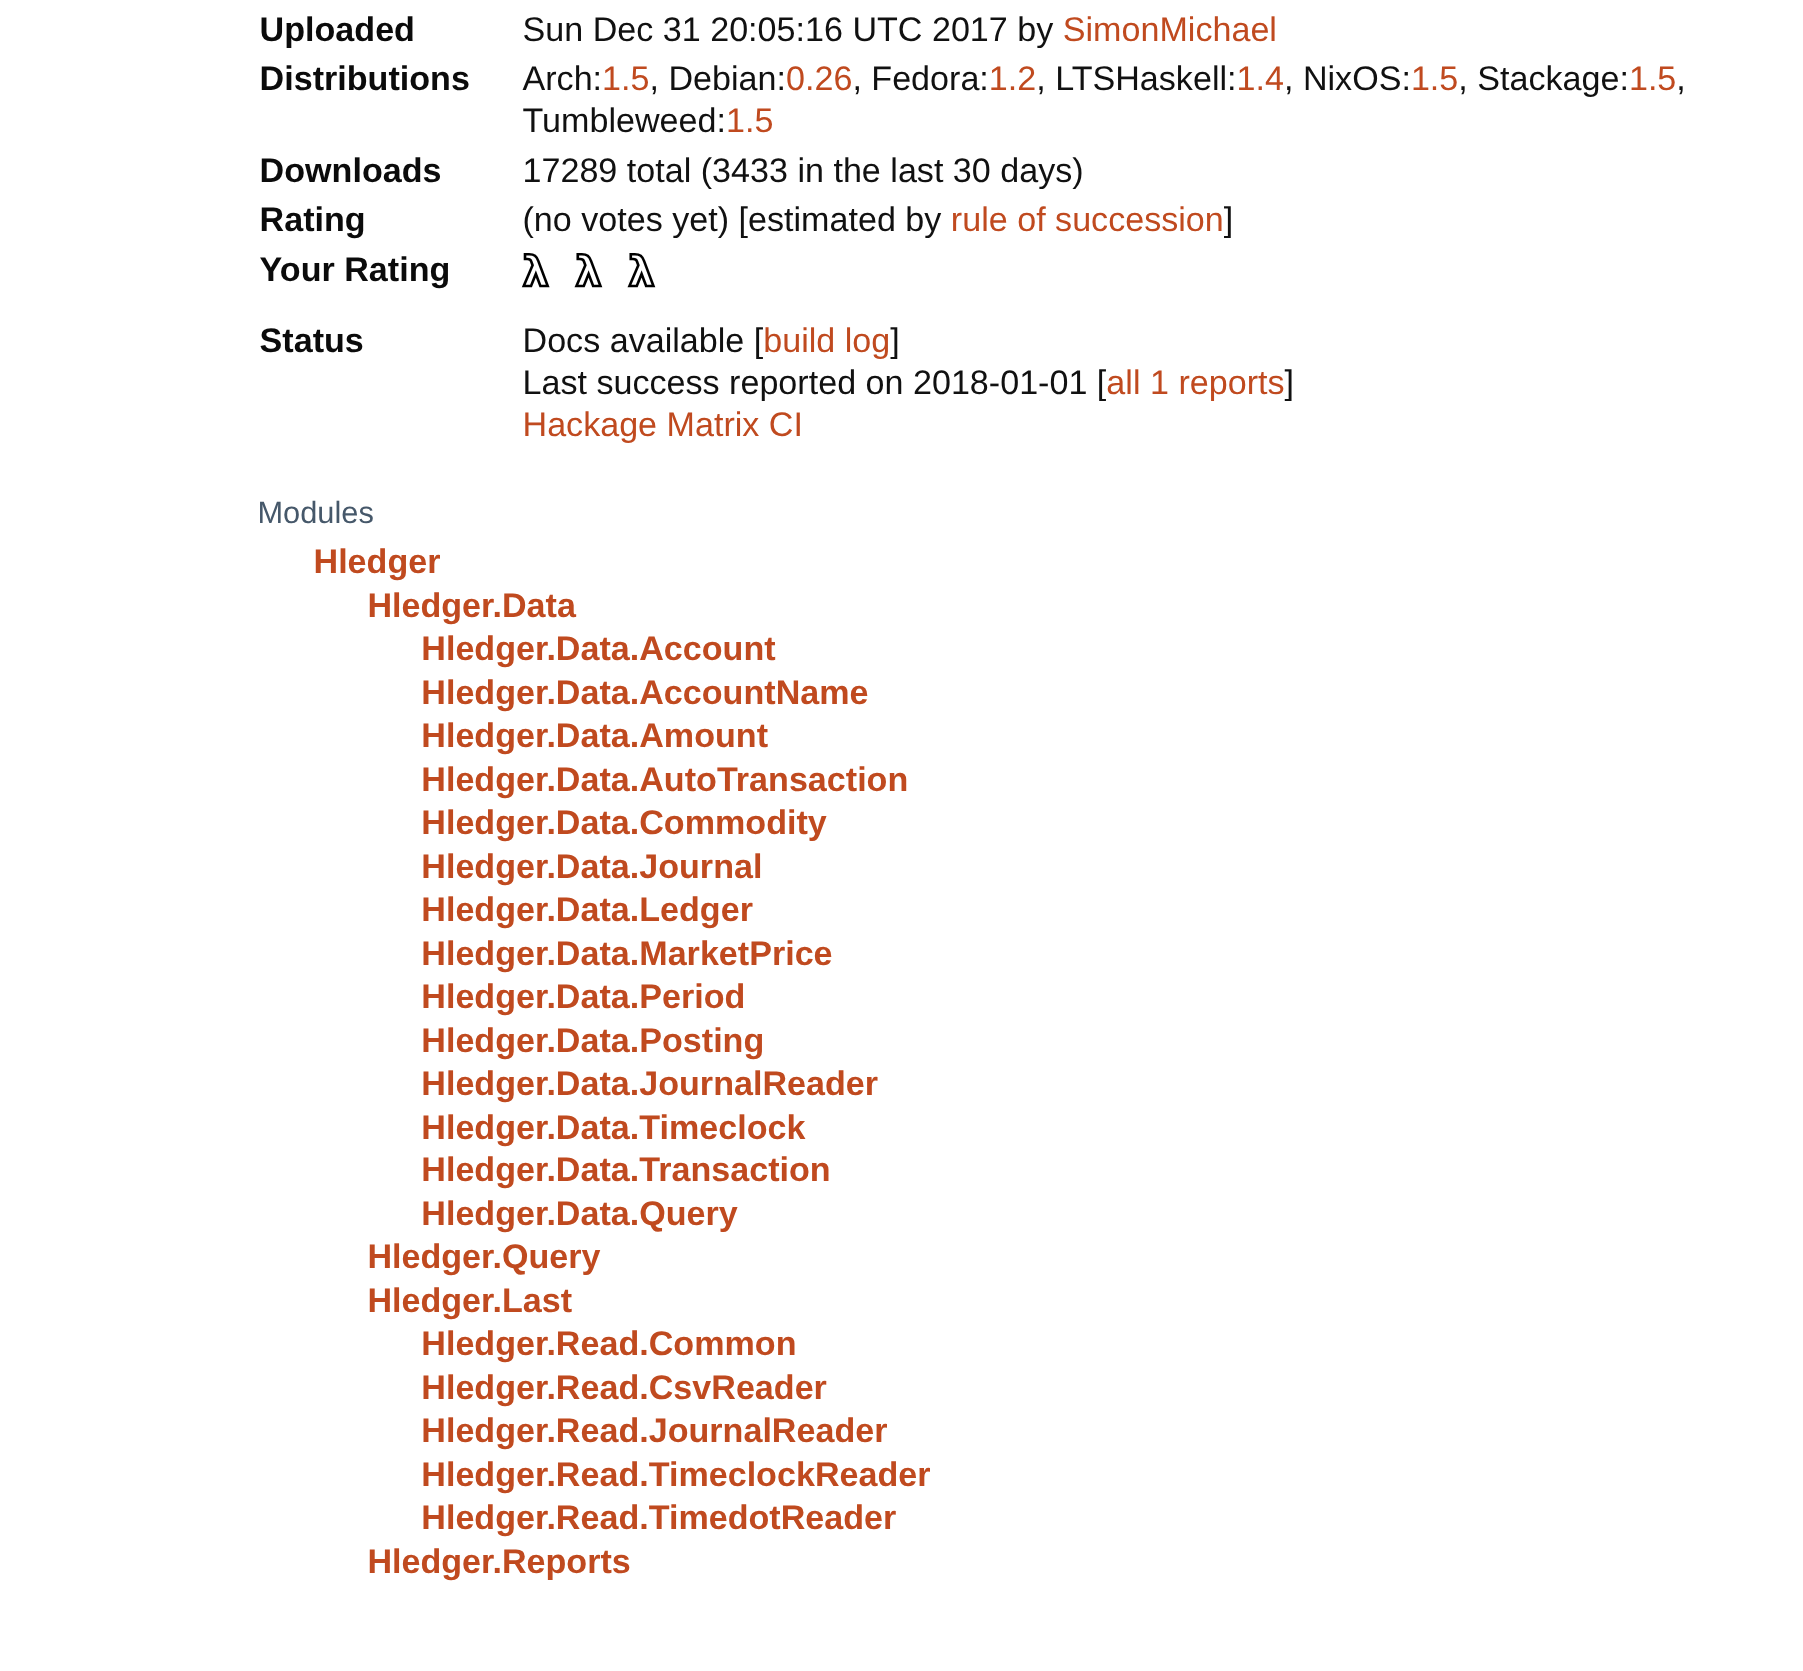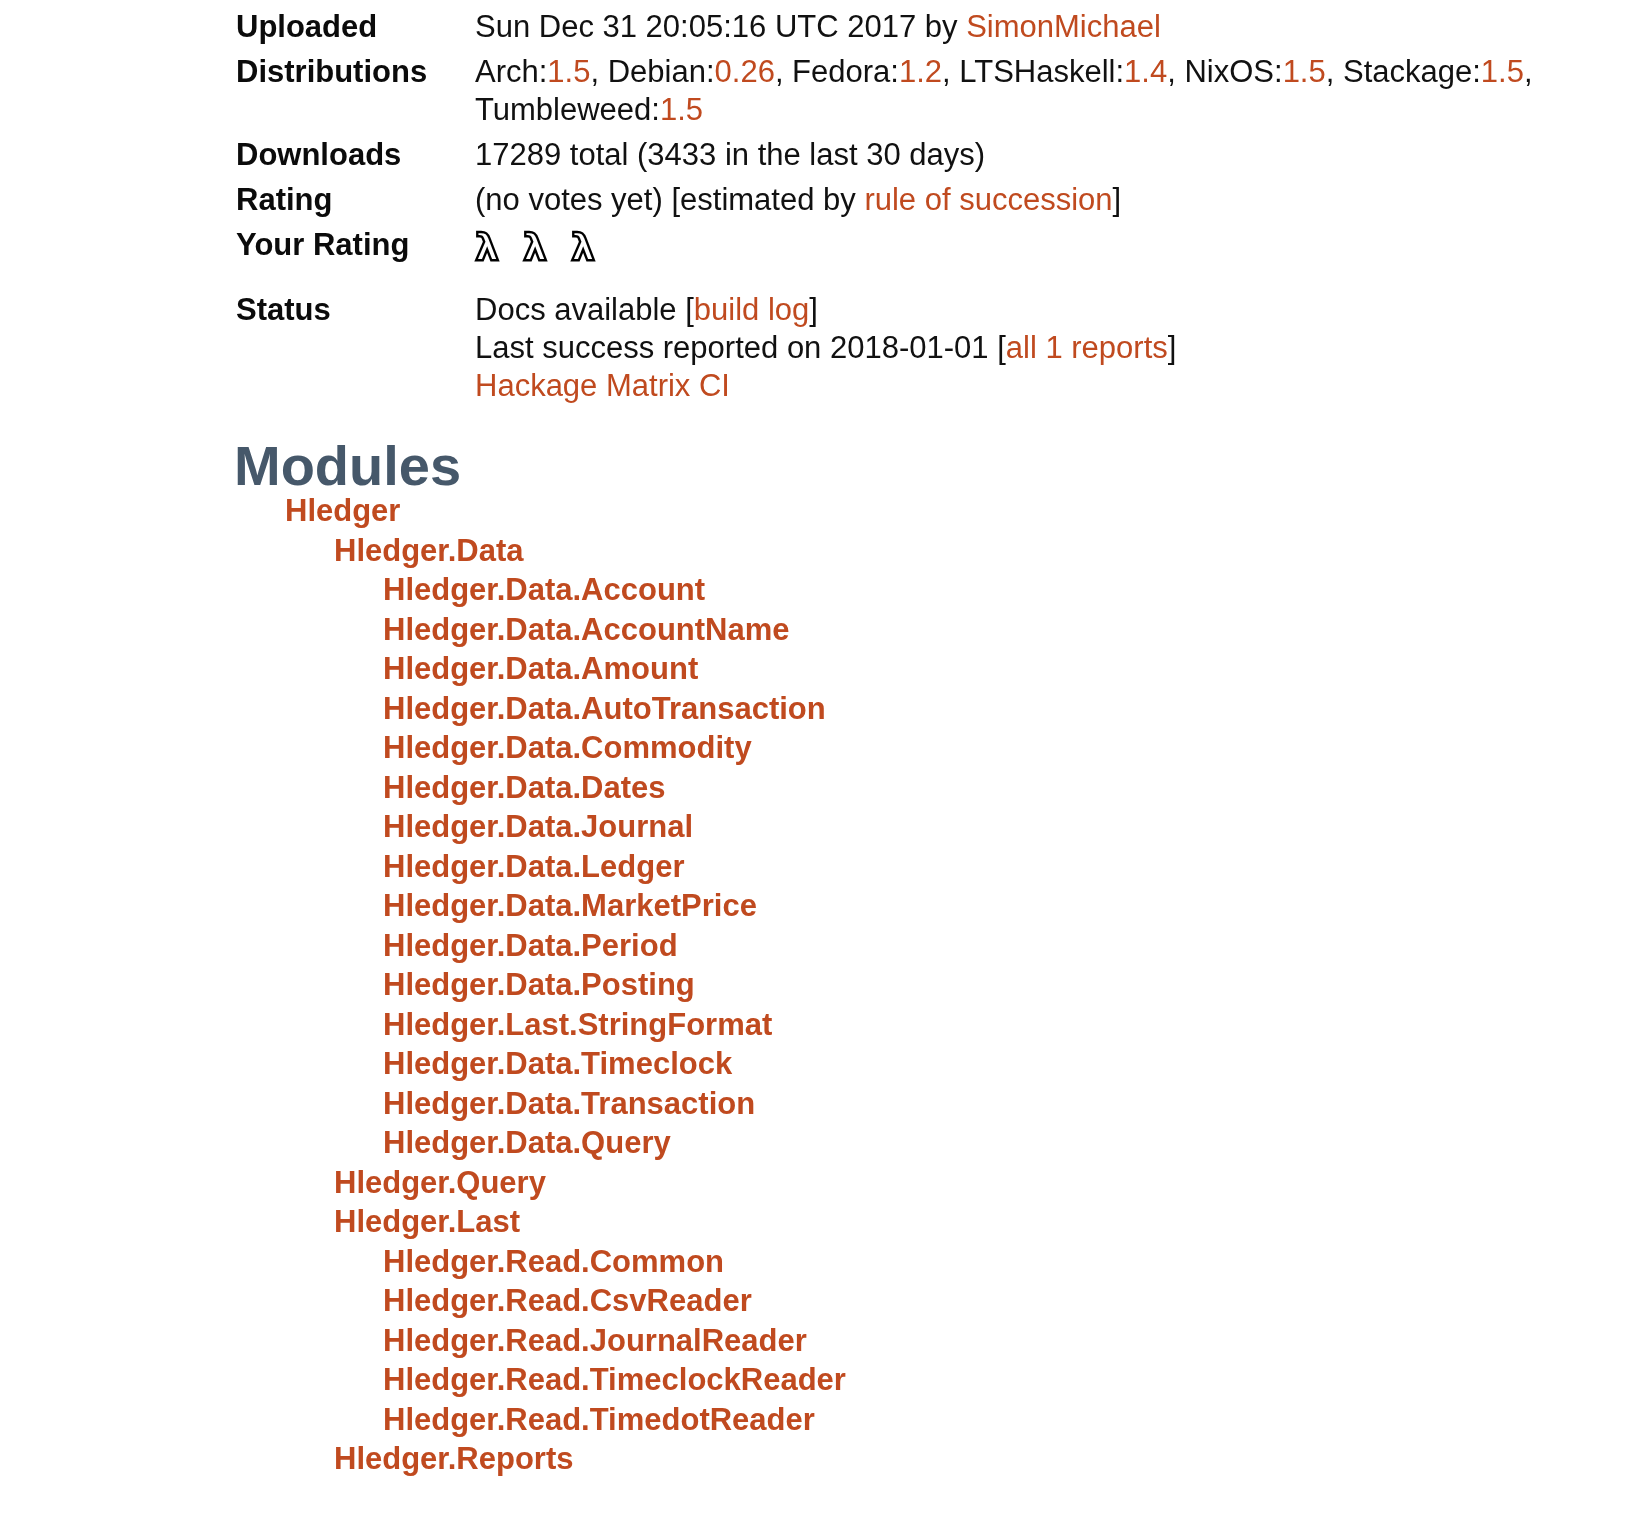--- a/index.html
+++ b/index.html
@@ -47,23 +47,23 @@
     color: #ffffff;
     -webkit-text-stroke: 2.4px #000000;
     cursor: pointer;
     position: relative;
     top: 2px;
   }
 
   
   .modules-heading {
     margin: 36px 12px 0 -2px;
-    font-size: 56px;
+    font-size: 28px;
     line-height: 50px;
-    font-weight: bold;
+    font-weight: normal;
     color: var(--heading-color, #46586a);
   }
   .module-tree > ul { margin-top: 18px; padding-left: 47px; }
   .module-tree ul {
     list-style: none;
     margin: 0;
     padding-left: 49px;
     font-weight: bold;
   }
   .module-tree li { line-height: 39.5px; }
@@ -116,27 +116,26 @@
 
   <div class="module-tree" id="module-tree">
       <ul>
         <li><a class="link" href="#">Hledger</a><ul>
             <li><a class="link" href="#">Hledger.Data</a><ul>
                 <li><a class="link" href="#">Hledger.Data.Account</a></li>
                 <li><a class="link" href="#">Hledger.Data.AccountName</a></li>
                 <li><a class="link" href="#">Hledger.Data.Amount</a></li>
                 <li><a class="link" href="#">Hledger.Data.AutoTransaction</a></li>
                 <li><a class="link" href="#">Hledger.Data.Commodity</a></li>
-                <li><a class="link" href="#">Hledger.Data.Dates</a></li>
                 <li><a class="link" href="#">Hledger.Data.Journal</a></li>
                 <li><a class="link" href="#">Hledger.Data.Ledger</a></li>
                 <li><a class="link" href="#">Hledger.Data.MarketPrice</a></li>
                 <li><a class="link" href="#">Hledger.Data.Period</a></li>
                 <li><a class="link" href="#">Hledger.Data.Posting</a></li>
-                <li><a class="link" href="#">Hledger.Last.StringFormat</a></li>
+                <li><a class="link" href="#">Hledger.Data.JournalReader</a></li>
                 <li><a class="link" href="#">Hledger.Data.Timeclock</a></li>
                 <li><a class="link" href="#">Hledger.Data.Transaction</a></li>
                 <li><a class="link" href="#">Hledger.Data.Query</a></li>
               </ul></li>
             <li><a class="link" href="#">Hledger.Query</a></li>
             <li><a class="link" href="#">Hledger.Last</a><ul>
                 <li><a class="link" href="#">Hledger.Read.Common</a></li>
                 <li><a class="link" href="#">Hledger.Read.CsvReader</a></li>
                 <li><a class="link" href="#">Hledger.Read.JournalReader</a></li>
                 <li><a class="link" href="#">Hledger.Read.TimeclockReader</a></li>

